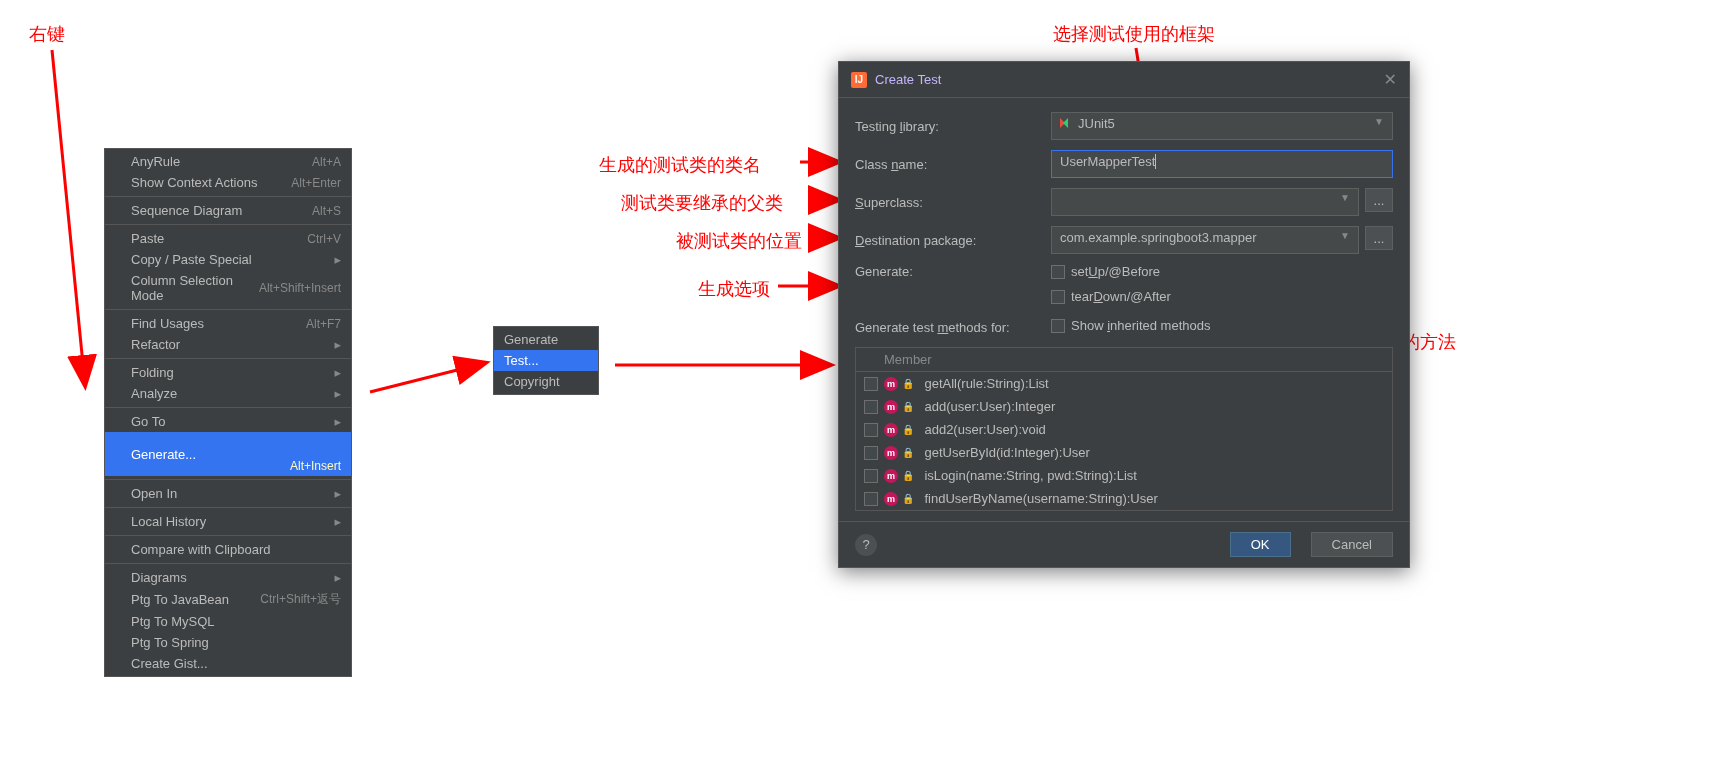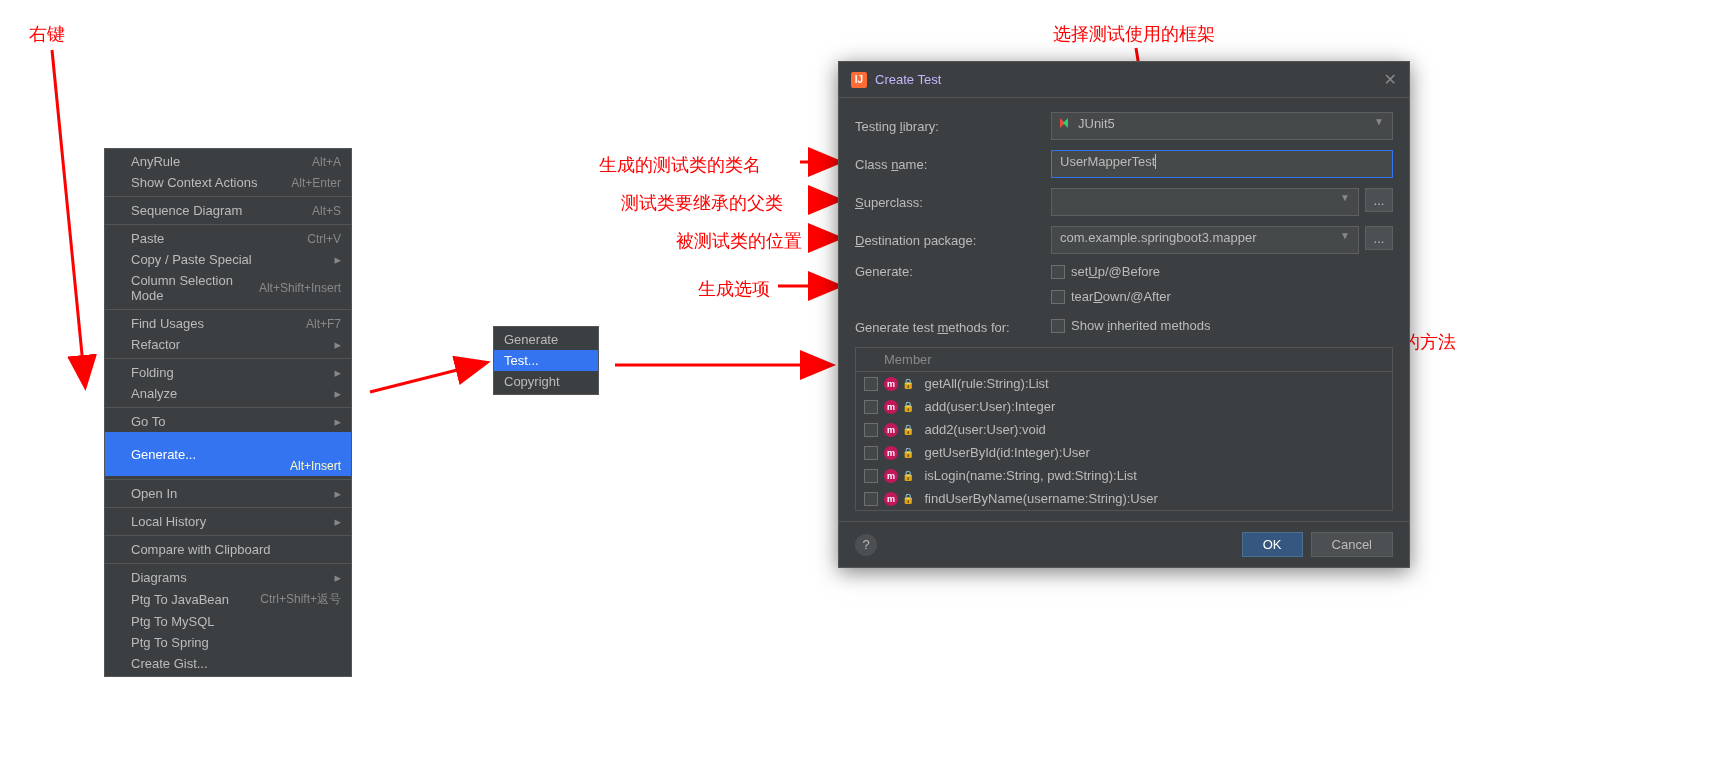--- a/index.html
+++ b/index.html
@@ -43,21 +43,21 @@
 .checkbox { width: 14px; height: 14px; border: 1px solid #6e6e6e; background: #43494a; margin-right: 6px; display: inline-block; flex-shrink: 0; }
 .check-row { display: flex; align-items: center; color: #bbb; margin-bottom: 4px; }
 .member-section { border: 1px solid #555; margin-top: 6px; }
 .member-header { background: #3c3f41; color: #888; padding: 4px 28px; border-bottom: 1px solid #555; }
 .member-row { display: flex; align-items: center; padding: 4px 8px; }
 .member-row .m-icon { width: 14px; height: 14px; border-radius: 50%; background: #c2185b; color: #fff; font-size: 9px; display: flex; align-items: center; justify-content: center; margin-right: 4px; font-weight: bold; }
 .member-row .lock { color: #7cb342; font-size: 10px; margin-right: 10px; }
 .member-row .sig { color: #bbb; }
 .dialog-footer { display: flex; justify-content: space-between; align-items: center; padding: 10px 16px; border-top: 1px solid #555; }
 .help-btn { width: 22px; height: 22px; border-radius: 50%; background: #4c5052; color: #bbb; display: flex; align-items: center; justify-content: center; cursor: pointer; }
-.btn-group { display: flex; gap: 8px; }
+.btn-group { display: flex; gap: 20px; }
 .btn { padding: 4px 20px; border: 1px solid #5e6060; background: #4c5052; color: #bbb; cursor: pointer; }
 .btn.primary { background: #365880; border-color: #4a708b; color: #fff; }
 
 
 .arrow-svg { position: absolute; pointer-events: none; }
 
 
 .hl { position: absolute; border: 2px solid #ff0000; border-radius: 6px; pointer-events: none; }
 </style>
 </head>

